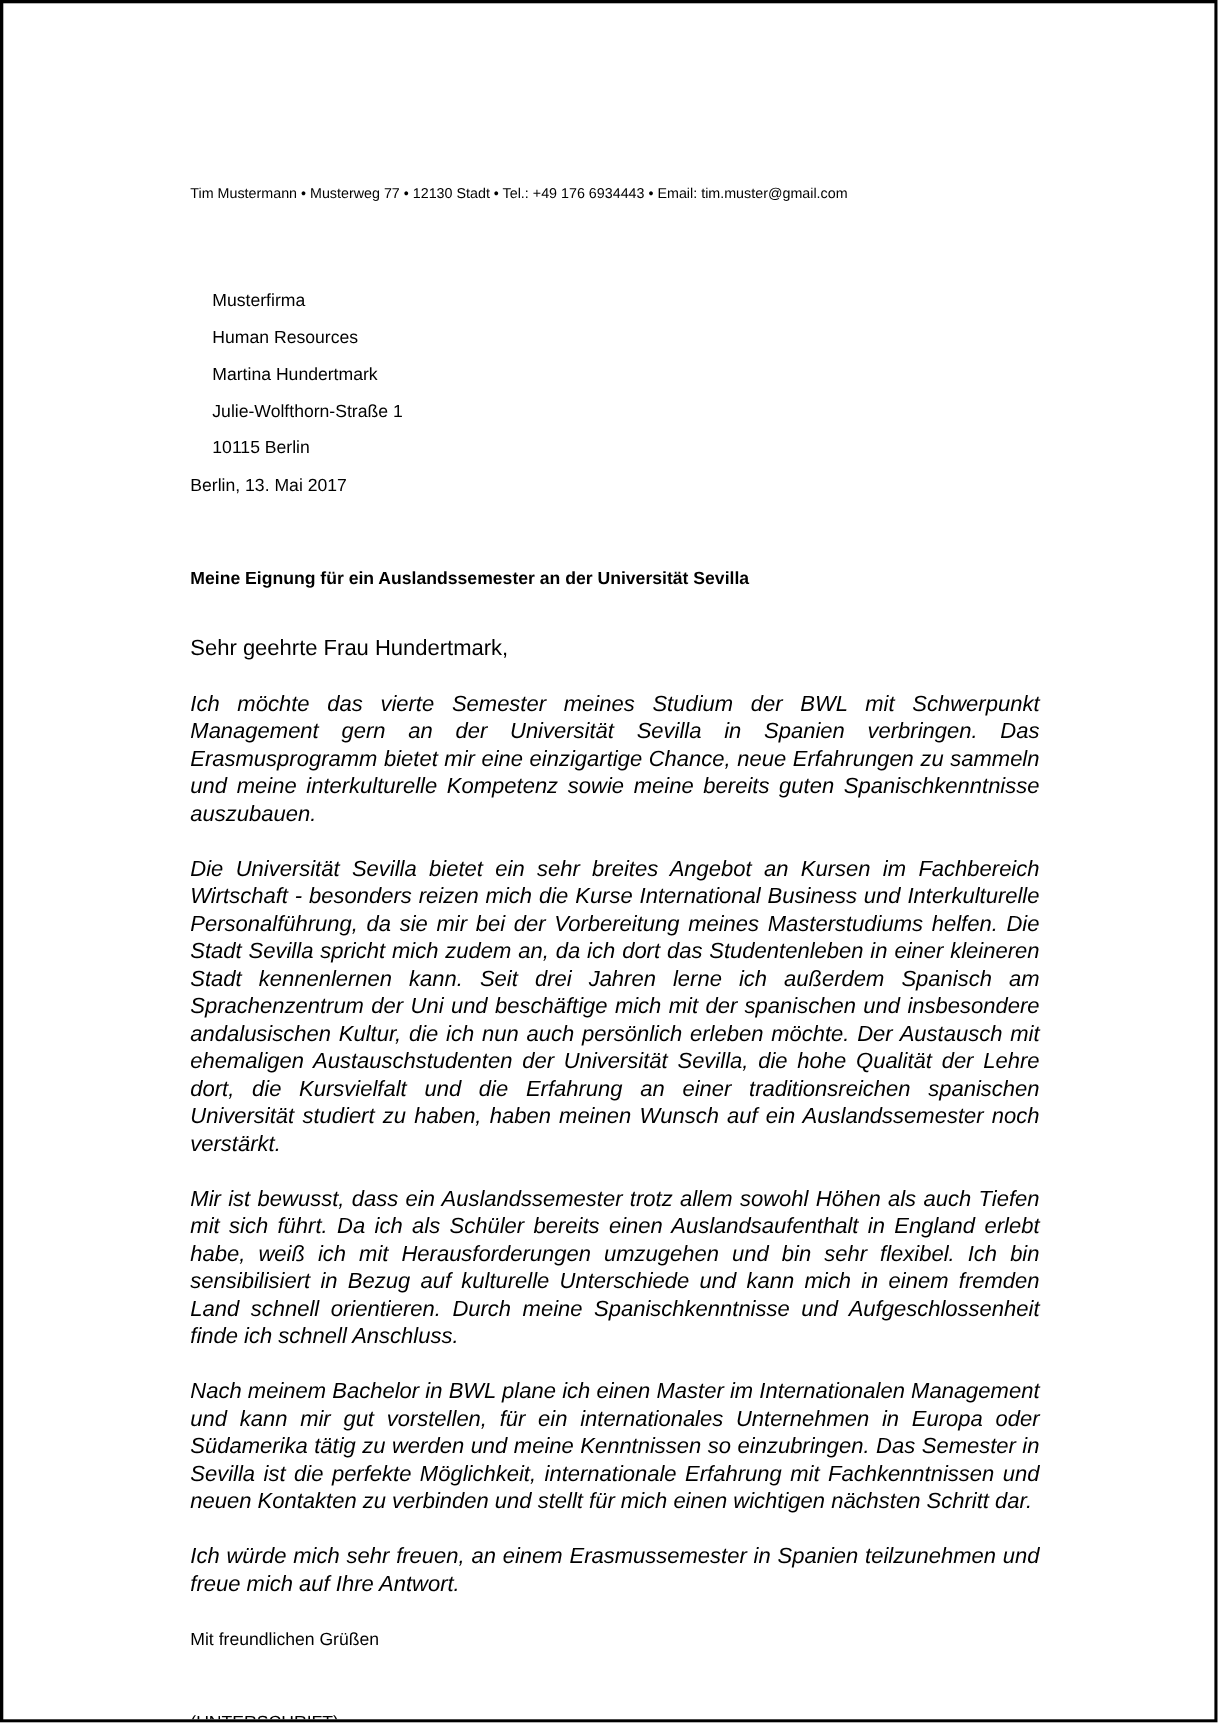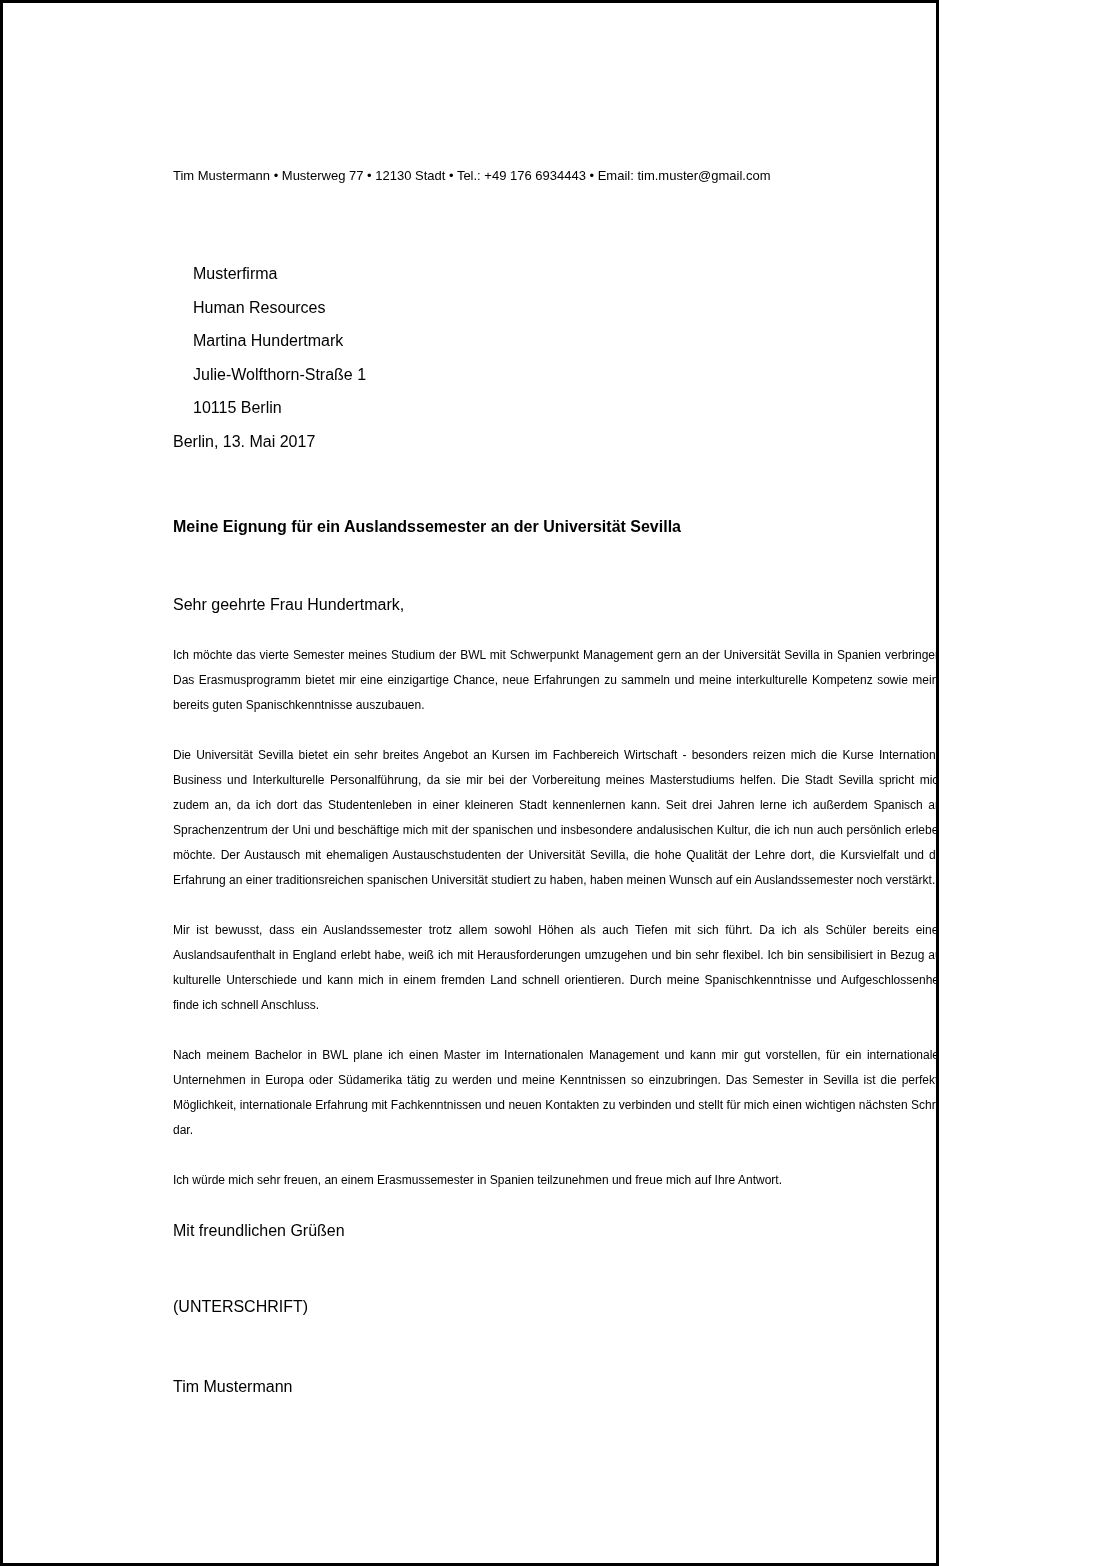--- a/index.html
+++ b/index.html
@@ -1,21 +1,21 @@
 <!DOCTYPE html>
 <html><head>
 <meta charset="utf-8">
 <style>
   html, body {
     margin: 0;
     padding: 0;
     background: #ffffff;
   }
   .page {
-    width: 939px;
+    width: 1107px;
     height: 1566px;
     box-sizing: border-box;
     border: 3px solid #000000;
     background: #ffffff;
     color: #000000;
     font-family: "Liberation Sans", sans-serif;
     overflow: hidden;
     position: relative;
   }
   .content {
@@ -42,29 +42,30 @@
     font-size: 16px;
     line-height: 33.5px;
   }
   .subject {
     margin-top: 56px;
     font-size: 16px;
     font-weight: bold;
     line-height: 25px;
   }
   .salutation {
-    margin-top: 53px;
-    font-size: 16px;
+    margin-top: 38px;
+    font-size: 20px;
     line-height: 25px;
   }
   .paragraph {
     margin-top: 25px;
-    font-size: 12px;
+    font-size: 20px;
     line-height: 25px;
     text-align: justify;
+    font-style: italic;
   }
   .closing {
     margin-top: 25px;
     font-size: 16px;
     line-height: 25px;
   }
   .signature-block {
     margin-top: 32px;
   }
   .signature-line {

